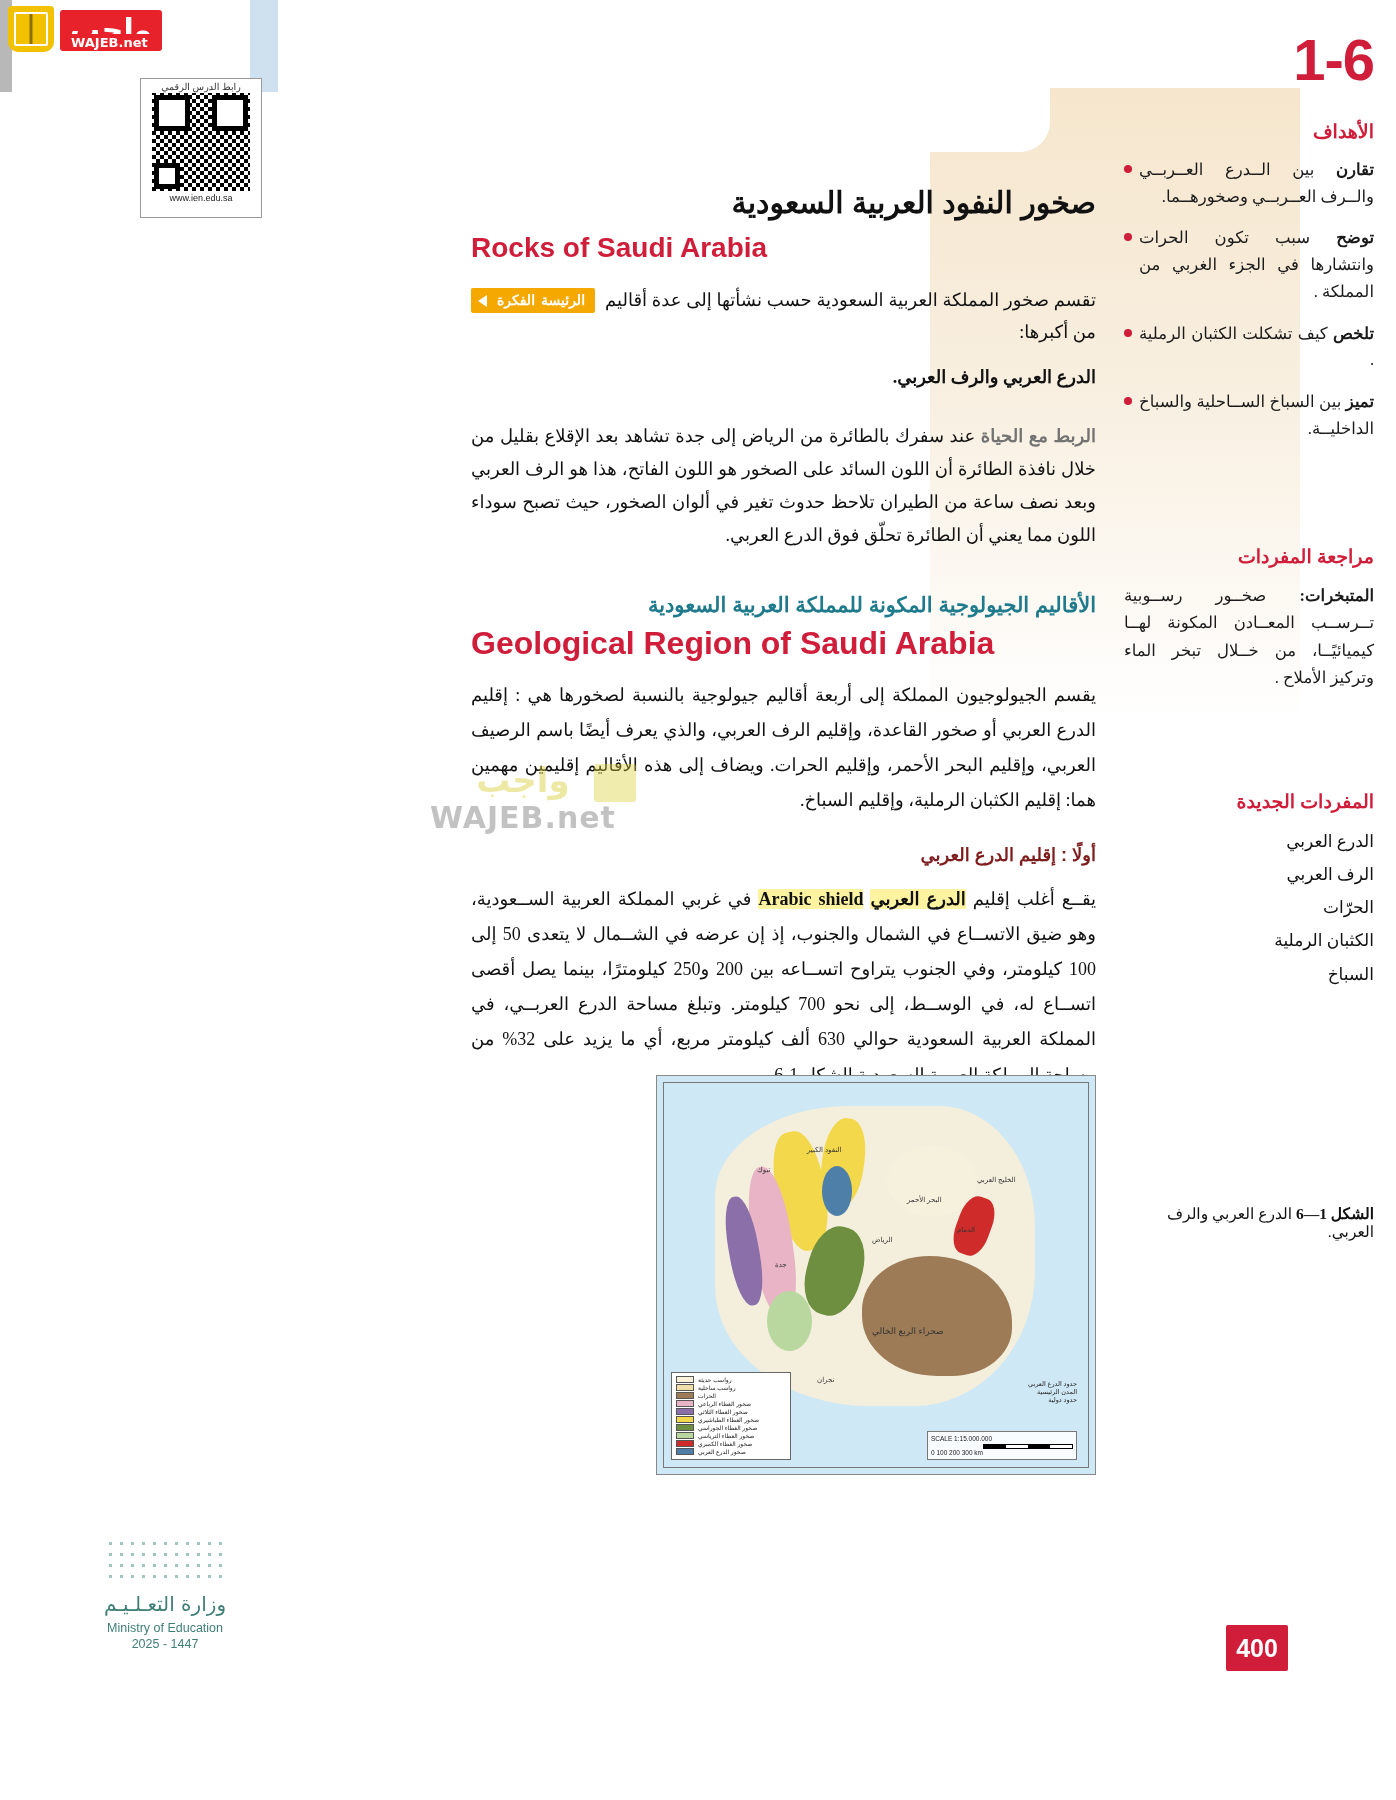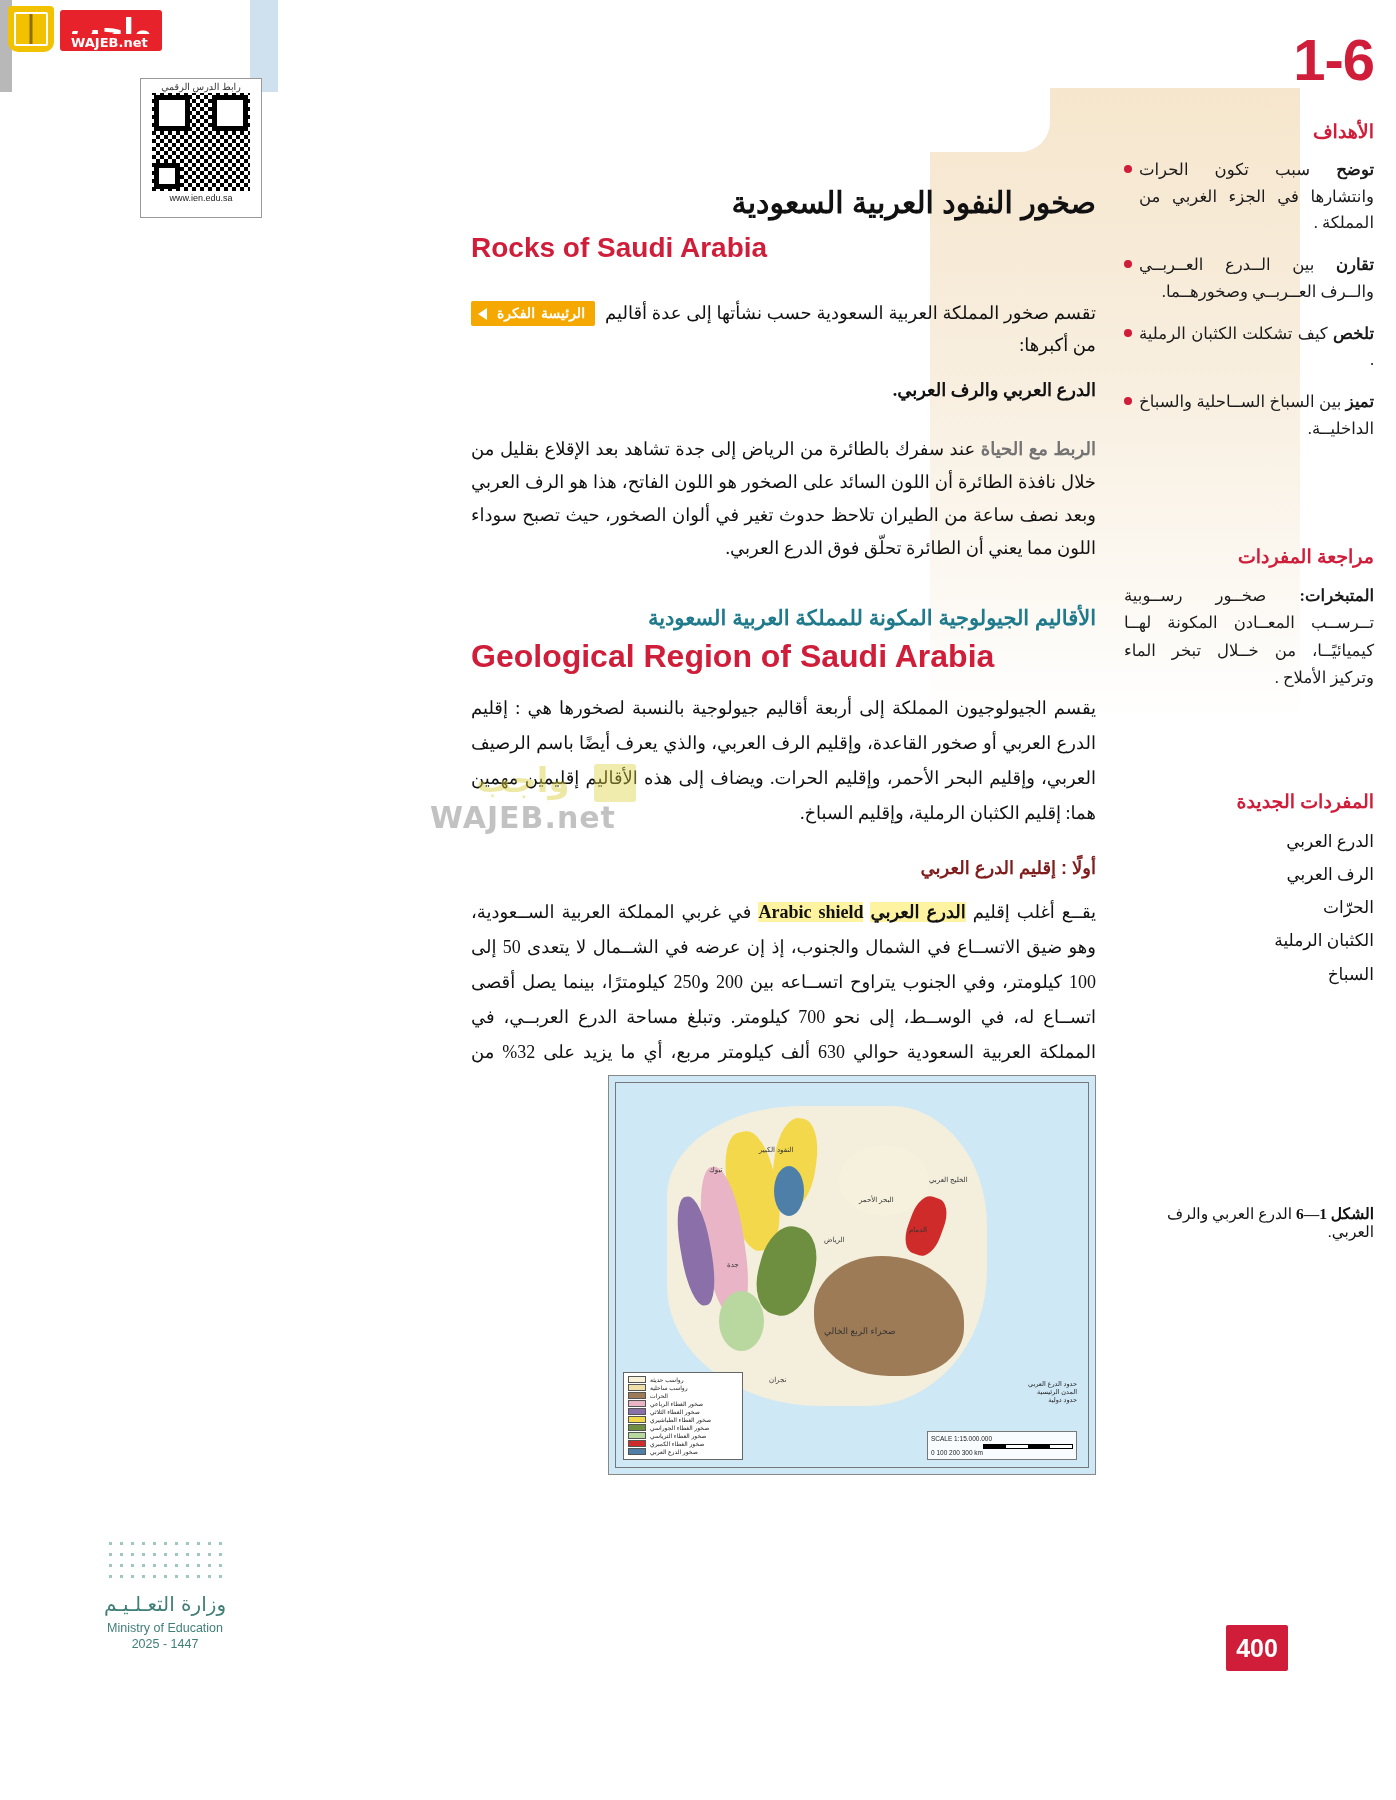--- a/index.html
+++ b/index.html
@@ -177,21 +177,21 @@
     font-size: 30px; font-weight: bold; color: #111;
     letter-spacing: -0.3px;
   }
   .title-en {
     font-family: "Liberation Sans", sans-serif;
     font-size: 28px; font-weight: bold; color: #cf1d3a;
     direction: ltr; text-align: left; margin-top: 12px;
   }
   .idea-row {
     display: flex; flex-direction: row-reverse; align-items: flex-start;
-    gap: 10px; margin-top: 34px;
+    gap: 10px; margin-top: 21px;
   }
   .idea-badge {
     flex: none; position: relative;
     background: #f5a800; color: #fff;
     font-family: "Liberation Sans", sans-serif; font-weight: bold;
     font-size: 14px; padding: 4px 10px 5px 26px;
     border-radius: 2px; margin-top: 3px;
     display: flex; flex-direction: row-reverse; align-items: center; gap: 6px;
   }
   .idea-badge .sub { color: #fff; }
@@ -232,21 +232,21 @@
     font-size: 18px; font-weight: bold; color: #7f1d1d;
   }
   .hl {
     background: #fdf3a0; font-weight: bold;
   }
   .hl-en { direction: ltr; unicode-bidi: isolate; }
 
   
   .map-fig {
     position: absolute; right: 300px; top: 1075px;
-    width: 488px; height: 400px;
+    width: 440px; height: 400px;
     border: 1px solid #888; background: #cfe7f3;
     overflow: hidden;
   }
   .map-inner { position: absolute; inset: 0; }
   .map-sea { position: absolute; inset: 0; background: #cfe8f5; }
   .map-frame {
     position: absolute; inset: 6px; border: 1px solid #777; background: transparent;
   }
   .landmass {
     position: absolute; left: 58px; top: 30px; width: 320px; height: 300px;
@@ -354,25 +354,25 @@
 
   <div class="sidebar"></div>
   <div class="sidebar-notch"></div>
   <div class="lesson-num">1-6</div>
 
   <div class="objectives">
     <div class="side-h">الأهداف</div>
     <div class="obj-list">
       <div class="obj-item">
         <span class="bullet"></span>
-        <span class="obj-text"><b>توضح</b> <span>سبب تكون الحرات وانتشارها في الجزء الغربي من المملكة .</span></span>
+        <span class="obj-text"><b>تقارن</b> <span>بين الــدرع العــربــي والــرف العــربــي وصخورهــما.</span></span>
       </div>
       <div class="obj-item">
         <span class="bullet"></span>
-        <span class="obj-text"><b>تقارن</b> <span>بين الــدرع العــربــي والــرف العــربــي وصخورهــما.</span></span>
+        <span class="obj-text"><b>توضح</b> <span>سبب تكون الحرات وانتشارها في الجزء الغربي من المملكة .</span></span>
       </div>
       <div class="obj-item">
         <span class="bullet"></span>
         <span class="obj-text"><b>تلخص</b> <span>كيف تشكلت الكثبان الرملية .</span></span>
       </div>
       <div class="obj-item">
         <span class="bullet"></span>
         <span class="obj-text"><b>تميز</b> <span>بين السباخ الســاحلية والسباخ  الداخليــة.</span></span>
       </div>
     </div>

